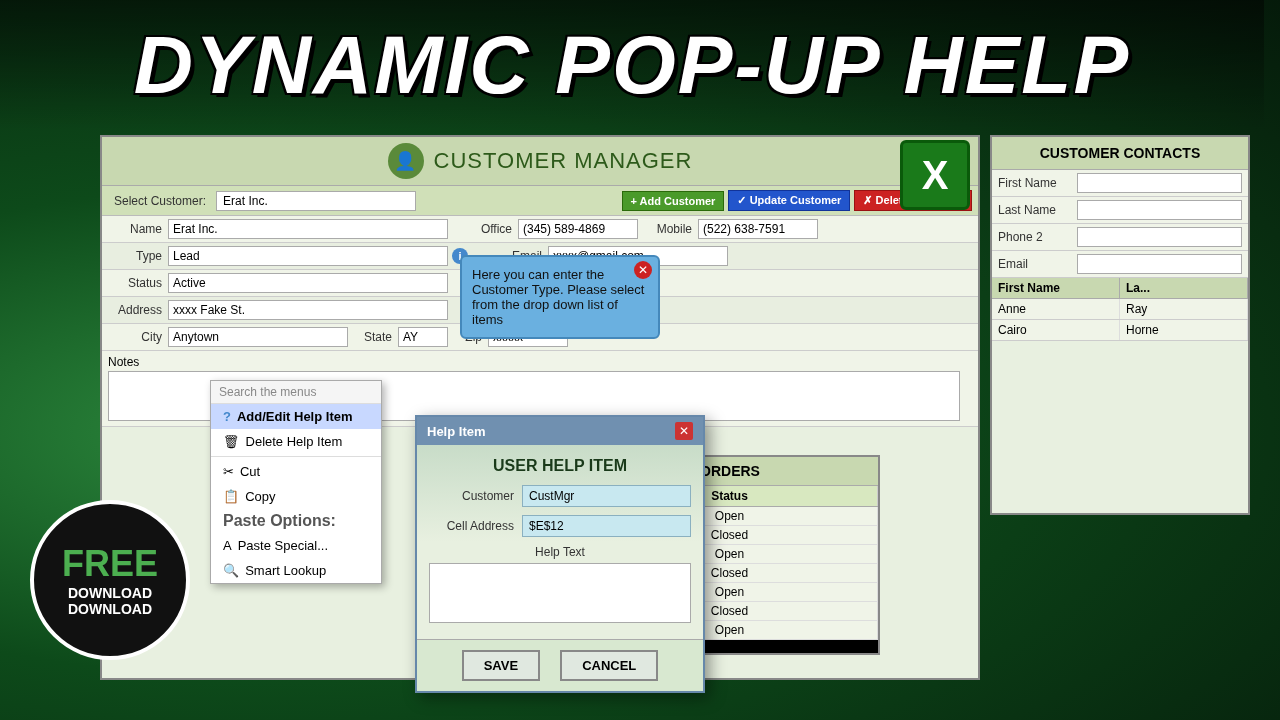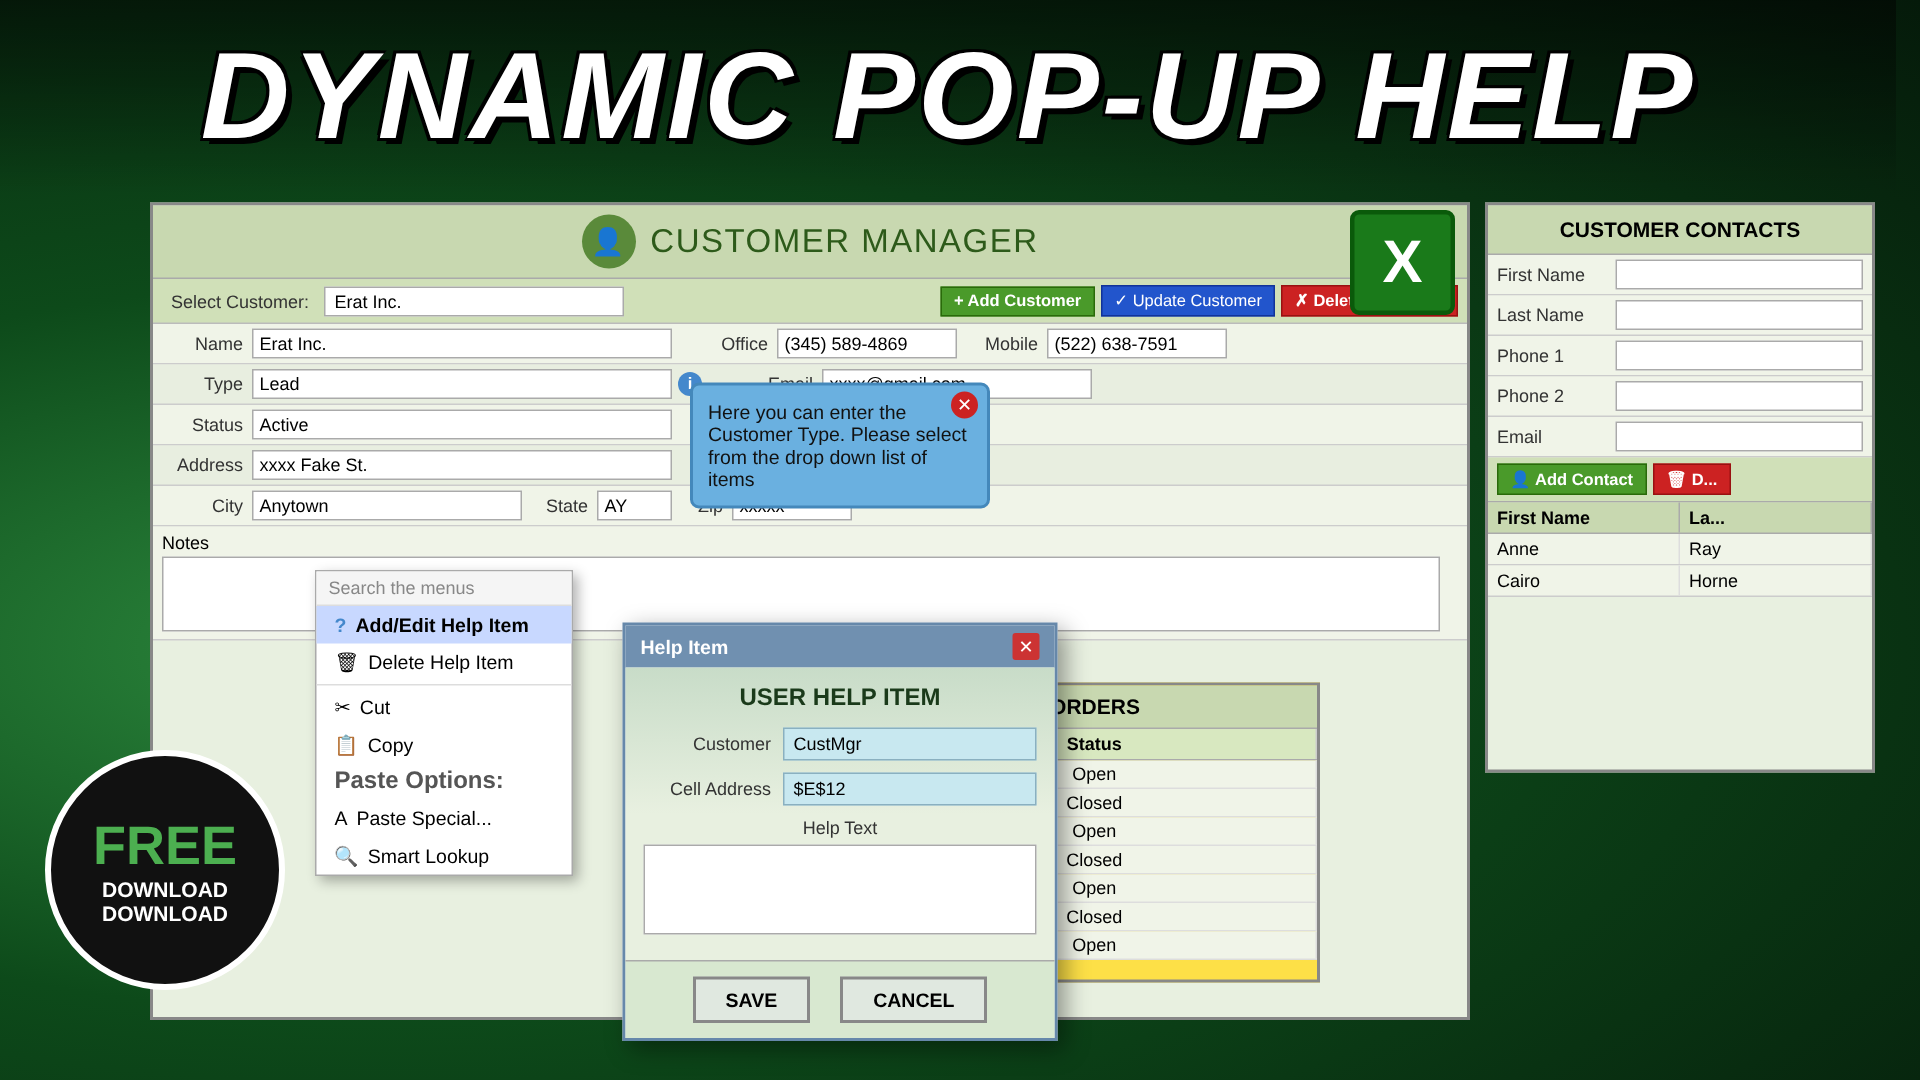--- a/index.html
+++ b/index.html
@@ -146,21 +146,21 @@
       font-size: 11px;
       font-weight: bold;
       cursor: pointer;
     }
     .btn-blue {
       background: #2255cc;
       color: white;
       border: 1px solid #113399;
       padding: 3px 8px;
       font-size: 11px;
-      font-weight: normal;
+      font-weight: bold;
       cursor: pointer;
     }
 
     
     .data-row {
       display: flex;
       align-items: center;
       border-bottom: 1px solid #ccc;
       background: #f0f4e8;
       padding: 3px 6px;
@@ -269,21 +269,21 @@
       border-right: 1px solid #ddd;
     }
 
     
     .orders-panel {
       position: absolute;
       top: 455px;
       left: 580px;
       width: 300px;
       height: 200px;
-      background: #fde047;
+      background: #000000;
       border: 2px solid #888;
       z-index: 5;
     }
     .orders-header {
       background: #c8d8b0;
       text-align: center;
       font-weight: bold;
       font-size: 14px;
       padding: 6px;
       border-bottom: 1px solid #aaa;
@@ -598,36 +598,28 @@
 
   <div class="contact-field-row">
     <span class="contact-field-label">First Name</span>
     <input class="contact-field-value" type="text" value="" style="">
   </div>
   <div class="contact-field-row">
     <span class="contact-field-label">Last Name</span>
     <input class="contact-field-value" type="text" value="" style="">
   </div>
   <div class="contact-field-row">
-    <span class="contact-field-label">Phone 1</span>
-    <input class="contact-field-value" type="text" value="" style="">
-  </div>
-  <div class="contact-field-row">
     <span class="contact-field-label">Phone 2</span>
     <input class="contact-field-value" type="text" value="" style="">
   </div>
   <div class="contact-field-row">
     <span class="contact-field-label">Email</span>
     <input class="contact-field-value" type="text" value="" style="">
   </div>
 
-  <div class="contact-buttons">
-    <button class="btn-green">👤 Add Contact</button>
-    <button class="btn-red">🗑 D...</button>
-  </div>
 
   <div class="contact-list-header">
     <span class="contact-list-col">First Name</span>
     <span class="contact-list-col">La...</span>
   </div>
   <div class="contact-list-row">
     <span class="contact-list-cell">Anne</span>
     <span class="contact-list-cell">Ray</span>
   </div>
   <div class="contact-list-row">

